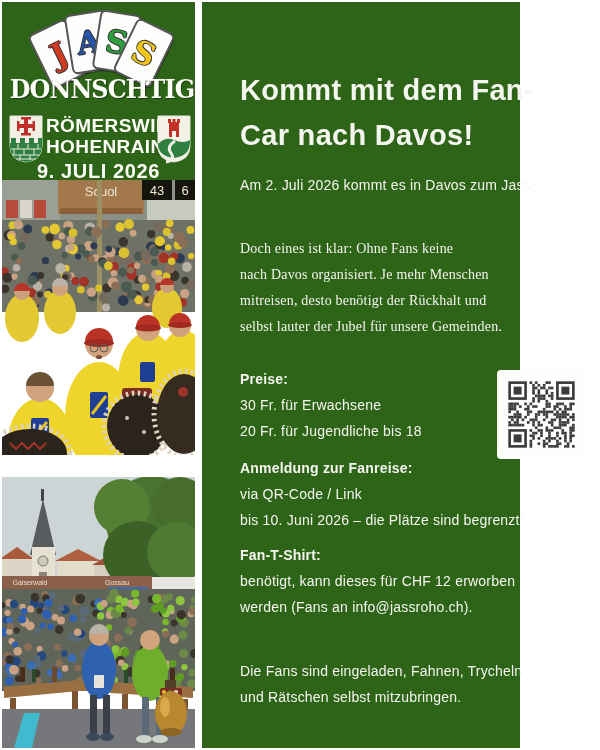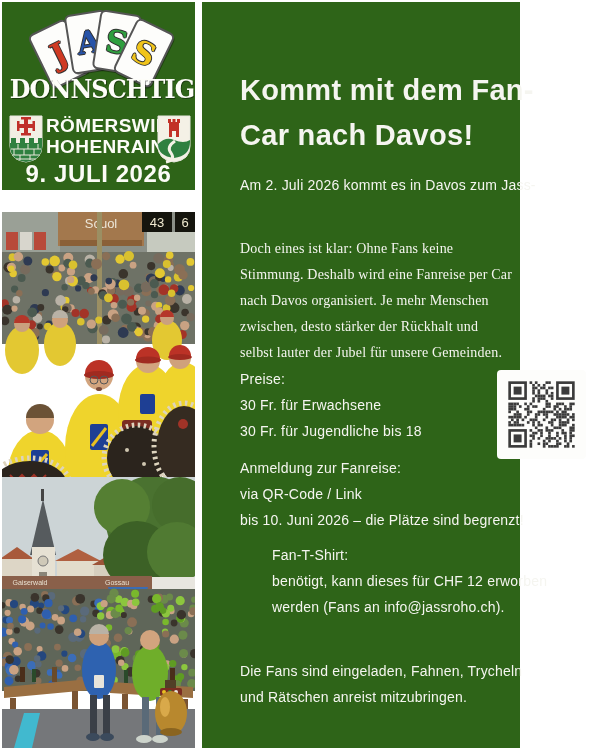--- a/index.html
+++ b/index.html
@@ -21,33 +21,33 @@
   .logo-title{position:absolute;left:0;top:72px;width:193px;text-align:center;color:#fdfdf8;
         font-family:"DejaVu Serif",serif;font-weight:bold;font-size:26px;
         transform:scaleX(.92);letter-spacing:-1px;
         text-shadow:1px 1px 0 rgba(0,0,0,.4);}
   .logo-row{position:absolute;left:0;top:110px;width:193px;height:52px;}
   .shield{position:absolute;top:2px;width:36px;height:50px;}
   .shield-left{left:6px;} .shield-right{right:3px;}
   .towns{position:absolute;left:44px;right:41px;top:3px;text-align:center;color:#fcfcf7;
         font-weight:bold;font-size:19px;line-height:21px;letter-spacing:.4px;}
   .logo-date{position:absolute;left:0;top:158px;width:193px;text-align:center;color:#fcfcf7;
-        font-weight:bold;font-size:24px;letter-spacing:.6px;}
+        font-weight:bold;font-size:20px;letter-spacing:.6px;}
   .photo{position:absolute;left:2px;width:193px;overflow:hidden;}
   .photo svg{display:block;}
-  .photo1{top:212px;height:326px;}
+  .photo1{top:180px;height:326px;}
   .photo2{top:477px;height:271px;}
   
   .content-panel{position:absolute;left:202px;top:2px;width:318px;height:746px;}
   .tb{position:absolute;left:38px;right:6px;color:var(--text-col,#f5f5f0);}
   .hline{font-size:29px;line-height:45px;font-weight:bold;letter-spacing:.3px;white-space:nowrap;}
   .bl{font-size:14px;line-height:26px;letter-spacing:.2px;white-space:nowrap;}
-  .lbl{font-weight:normal;}
+  .lbl{font-weight:bold;}
   .b-h1{top:66px;} .b-p1{top:170px;} .b-p2{top:234px;font-family:Liberation Serif, serif;} .b-pr{top:364px;}
-  .b-an{top:453px;} .b-sh{top:540px;margin-left:32px;} .b-cl{top:656px;}
+  .b-an{top:453px;} .b-sh{top:540px;} .b-cl{top:656px;}
   .qr{position:absolute;left:295px;top:368px;width:89px;height:89px;background:#fdfdfb;
       border-radius:4px;padding:6px;box-sizing:border-box;}
   .qr svg{width:100%;height:100%;display:block;}
 </style>
 </head>
 <body>
 
 <div class="page">
 
   <div class="logo-box green">
@@ -642,47 +642,46 @@
       <div class="hline">Kommt mit dem Fan-</div>
       <div class="hline">Car nach Davos!</div>
     </div>
 
     <div class="tb b-p1">
       <div class="bl">Am 2. Juli 2026 kommt es in Davos zum Jass-</div>
     </div>
 
     <div class="tb b-p2">
       <div class="bl">Doch eines ist klar: Ohne Fans keine</div>
-      <div class="bl">Stimmung. Deshalb wird eine Fanreise per Car</div>
       <div class="bl">nach Davos organisiert. Je mehr Menschen</div>
-      <div class="bl">zwischen, desto stärker der Rückhalt und</div>
+      <div class="bl">mitreisen, desto benötigt der Rückhalt und</div>
       <div class="bl">selbst lauter der Jubel für unsere Gemeinden.</div>
     </div>
 
     <div class="tb b-pr">
       <div class="bl lbl">Preise:</div>
       <div class="bl">30 Fr. für Erwachsene</div>
-      <div class="bl">30 Fr. für Jugendliche bis 18</div>
+      <div class="bl">20 Fr. für Jugendliche bis 18</div>
     </div>
 
     <div class="tb b-an">
       <div class="bl lbl">Anmeldung zur Fanreise:</div>
       <div class="bl">via QR-Code / Link</div>
       <div class="bl">bis 10. Juni 2026 – die Plätze sind begrenzt!</div>
     </div>
 
     <div class="tb b-sh">
       <div class="bl lbl">Fan-T-Shirt:</div>
       <div class="bl">benötigt, kann dieses für CHF 12 erworben</div>
       <div class="bl">werden (Fans an info@jassroho.ch).</div>
     </div>
 
     <div class="tb b-cl">
       <div class="bl">Die Fans sind eingeladen, Fahnen, Trycheln</div>
-      <div class="bl">und Rätschen anreist mitzubringen.</div>
+      <div class="bl">und Rätschen selbst mitzubringen.</div>
     </div>
 
     <div class="qr">
       <svg viewBox="0 0 29 29">
         <g id="qr-grid">
             <rect x="10" y="2" width="1" height="1" fill="#3b3b3b"></rect>
             <rect x="12" y="2" width="1" height="1" fill="#3b3b3b"></rect>
             <rect x="16" y="2" width="1" height="1" fill="#3b3b3b"></rect>
             <rect x="17" y="2" width="1" height="1" fill="#3b3b3b"></rect>
             <rect x="11" y="3" width="1" height="1" fill="#3b3b3b"></rect>

